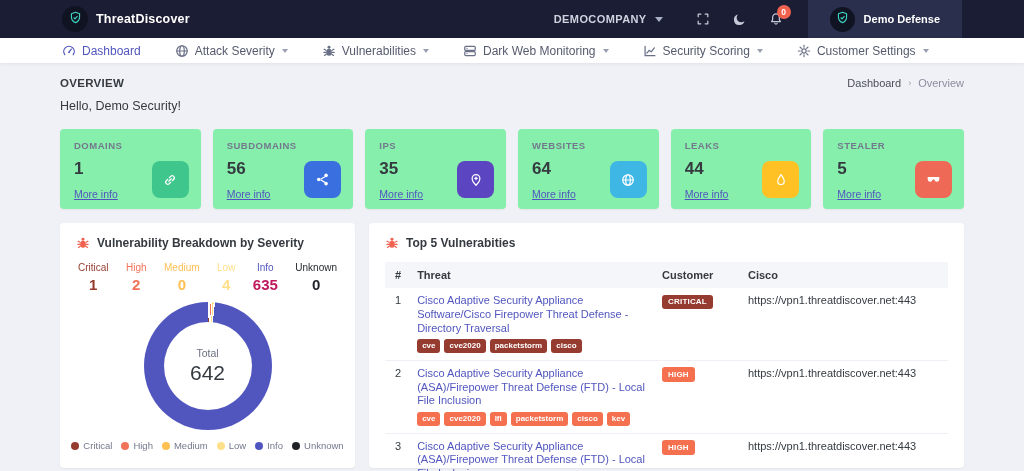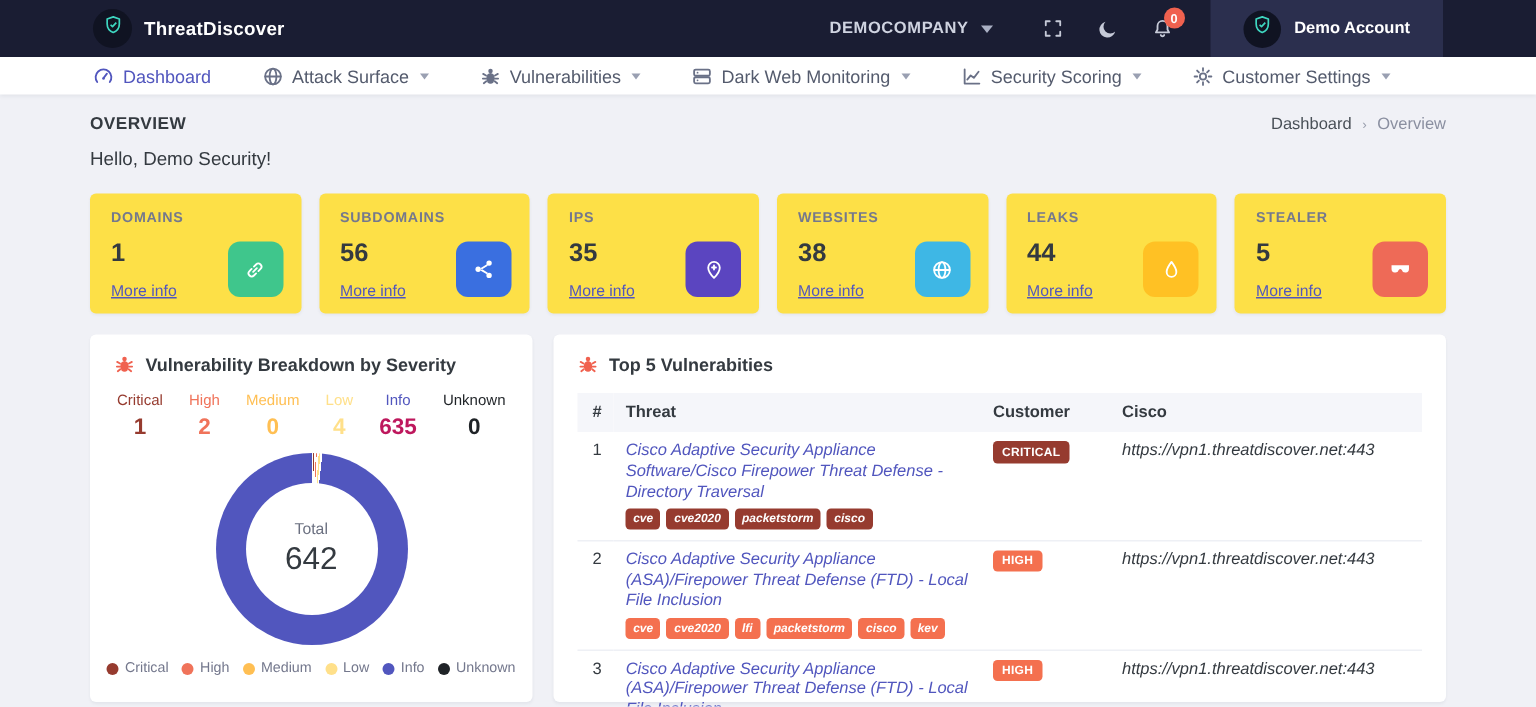--- a/index.html
+++ b/index.html
@@ -32,21 +32,21 @@
   .content { padding:14px 60px 0 60px; }
   .page-head { display:flex; align-items:center; justify-content:space-between; }
   .page-title { font-size:11.5px; font-weight:bold; color:#343a40; letter-spacing:.3px; }
   .breadcrumb { font-size:11px; color:#495057; display:flex; align-items:center; gap:7px; }
   .crumb-sep { color:#9aa0ae; font-size:9px; }
   .crumb-last { color:#8a8fa0; }
   .greeting { font-size:12.5px; color:#343a40; margin-top:10px; }
 
   
   .stats-row { display:flex; gap:12px; margin-top:16px; }
-  .stat-card { flex:1; background:#fde047; border-radius:4px; box-shadow:0 1px 2px rgba(40,45,70,.06); padding:11px 14px 12px 14px; height:80px; position:relative; }
+  .stat-card { flex:1; background:#86efac; border-radius:4px; box-shadow:0 1px 2px rgba(40,45,70,.06); padding:11px 14px 12px 14px; height:80px; position:relative; }
   .stat-label { font-size:9.5px; font-weight:bold; color:#74788d; letter-spacing:.5px; text-transform:uppercase; }
   .stat-value { font-size:17px; font-weight:bold; color:#343a40; margin-top:8px; }
   .stat-link { font-size:10.5px; color:#5156be; text-decoration:underline; margin-top:9px; display:inline-block; cursor:pointer; }
   .stat-tile { position:absolute; right:12px; bottom:11px; width:37px; height:37px; border-radius:8px; display:flex; align-items:center; justify-content:center; color:#fff; }
 
   
   .panels { display:flex; gap:14px; margin-top:14px;justify-content:space-between; }
   .panel { background:#fff; border-radius:4px; box-shadow:0 1px 2px rgba(40,45,70,.06); padding:13px 16px; height:245px; }
   .panel-title { display:flex; align-items:center; gap:7px; font-size:12px; font-weight:bold; color:#343a40; }
   .panel-title .icon { display:flex; color:#f0614f; }
@@ -71,25 +71,25 @@
 
   
   .vuln-table { width:100%; border-collapse:collapse; margin-top:12px; }
   .vuln-table th { background:#f5f6fa; font-size:11px; font-weight:bold; color:#343a40; text-align:left; padding:7px 8px; }
   .vuln-table th:first-child { width:24px; padding-left:10px; }
   .vuln-table th.col-sev { width:86px; }
   .vuln-table th.col-asset { width:208px; }
   .vuln-table td { padding:6px 8px 7px 8px; border-bottom:1px solid #eef0f5; vertical-align:top; font-size:11px; }
   .vuln-table tr:last-child td { border-bottom:none; }
   .vuln-table td.cell-num { padding-left:10px; color:#343a40; }
-  .vuln-title { color:#5156be; cursor:pointer; display:block; line-height:1.25;font-style:italic; }
+  .vuln-title { color:#5156be; cursor:pointer; display:block; line-height:1.25; }
   .tags { margin-top:4px; display:flex; gap:4px; flex-wrap:wrap; }
-  .tag { font-size:8px; font-weight:bold; color:#fff; border-radius:3px; padding:2px 5px 2.5px 5px;font-style:italic; }
+  .tag { font-size:8px; font-weight:bold; color:#fff; border-radius:3px; padding:2px 5px 2.5px 5px; }
   .sev-badge { font-size:8px; font-weight:bold; border-radius:3px; padding:2.5px 6px 3px 6px; color:#fff; display:inline-block; letter-spacing:.2px; }
-  .cell-asset { color:#343a40; font-size:10.5px; white-space:nowrap;font-style:italic; }
+  .cell-asset { color:#343a40; font-size:10.5px; white-space:nowrap; }
 
   .critical-bg { background:#963b2f; }
   .high-bg { background:#f4704f; }
 </style>
 </head>
 <body>
 
 <header class="topbar">
   <div class="brand">
     <span class="brand-logo">
@@ -122,21 +122,21 @@
         </svg>
       <span class="badge">0</span>
     </span>
     <div class="account">
       <span class="avatar">
           <span id="avatar-icon-slot"><svg width="13" height="13" viewBox="0 0 16 16" fill="none" stroke="#3ed6c0" stroke-width="1.4" stroke-linejoin="round">
               <path d="M8 1.5l5 1.8v4c0 3.4-2.1 5.8-5 7-2.9-1.2-5-3.6-5-7v-4z"></path>
               <path d="M5.8 8l1.6 1.6L10.5 6.3"></path>
             </svg></span>
         </span>
-      <span class="account-name">Demo Account</span>
+      <span class="account-name">Demo Defense</span>
     </div>
     <div class="topbar-spacer"></div>
   </div>
 </header>
 
 <nav class="menubar" id="menubar">
     <div class="nav-item active">
       <span class="icon">
         <svg width="14" height="14" viewBox="0 0 16 16" fill="none" stroke="currentColor" stroke-width="1.4" stroke-linecap="round" stroke-linejoin="round">
           <path d="M3.2 12.2a6 6 0 1 1 9.6 0"></path>
@@ -147,21 +147,21 @@
       <span>Dashboard</span>
     </div>
     <div class="nav-item">
       <span class="icon">
         <svg width="14" height="14" viewBox="0 0 16 16" fill="none" stroke="currentColor" stroke-width="1.4" stroke-linecap="round" stroke-linejoin="round">
           <circle cx="8" cy="8" r="6"></circle>
           <ellipse cx="8" cy="8" rx="2.6" ry="6"></ellipse>
           <path d="M2.2 8h11.6"></path>
         </svg>
       </span>
-      <span>Attack Surface</span>
+      <span>Attack Severity</span>
       <span class="nav-caret"></span>
     </div>
     <div class="nav-item">
       <span class="icon">
         <svg width="14" height="14" viewBox="0 0 16 16" fill="none" stroke="currentColor" stroke-width="1.4" stroke-linecap="round" stroke-linejoin="round">
           <ellipse cx="8" cy="9.4" rx="3.2" ry="4.1" fill="currentColor" stroke="none"></ellipse>
           <circle cx="8" cy="3.8" r="1.7" fill="currentColor" stroke="none"></circle>
           <path d="M4.6 7.2L2.4 6M4.6 9.6H2.2M4.8 11.6l-1.9 1.5M11.4 7.2L13.6 6M11.4 9.6h2.4M11.2 11.6l1.9 1.5"></path>
         </svg>
       </span>
@@ -228,21 +228,21 @@
             <circle cx="4" cy="8" r="1.9"></circle>
             <path d="M5.6 7.2l4.6-2.8.7 1.1-4.6 2.8zM5.6 8.8l4.6 2.8.7-1.1-4.6-2.8z"></path>
           </svg>
         </span></div>
       <div class="stat-card"><div class="stat-label">IPS</div><div class="stat-value">35</div><span class="stat-link">More info</span><span class="stat-tile" style="background:#5b45c0">
           <svg width="14" height="14" viewBox="0 0 16 16" fill="none" stroke="currentColor" stroke-width="1.4" stroke-linecap="round" stroke-linejoin="round">
             <path d="M8 1.8a4.4 4.4 0 0 0-4.4 4.4C3.6 9.5 8 14 8 14s4.4-4.5 4.4-7.8A4.4 4.4 0 0 0 8 1.8z"></path>
             <path d="M8 4.6v3M6.5 6.1h3"></path>
           </svg>
         </span></div>
-      <div class="stat-card"><div class="stat-label">WEBSITES</div><div class="stat-value">38</div><span class="stat-link">More info</span><span class="stat-tile" style="background:#3eb7e5">
+      <div class="stat-card"><div class="stat-label">WEBSITES</div><div class="stat-value">64</div><span class="stat-link">More info</span><span class="stat-tile" style="background:#3eb7e5">
           <svg width="14" height="14" viewBox="0 0 16 16" fill="none" stroke="currentColor" stroke-width="1.4" stroke-linecap="round" stroke-linejoin="round">
             <circle cx="8" cy="8" r="6"></circle>
             <ellipse cx="8" cy="8" rx="2.6" ry="6"></ellipse>
             <path d="M2.2 8h11.6"></path>
           </svg>
         </span></div>
       <div class="stat-card"><div class="stat-label">LEAKS</div><div class="stat-value">44</div><span class="stat-link">More info</span><span class="stat-tile" style="background:#ffc124">
           <svg width="14" height="14" viewBox="0 0 16 16" fill="none" stroke="currentColor" stroke-width="1.4" stroke-linecap="round" stroke-linejoin="round">
             <path d="M8 1.8S4.3 6.6 4.3 9.5a3.7 3.7 0 0 0 7.4 0C11.7 6.6 8 1.8 8 1.8z"></path>
           </svg>

